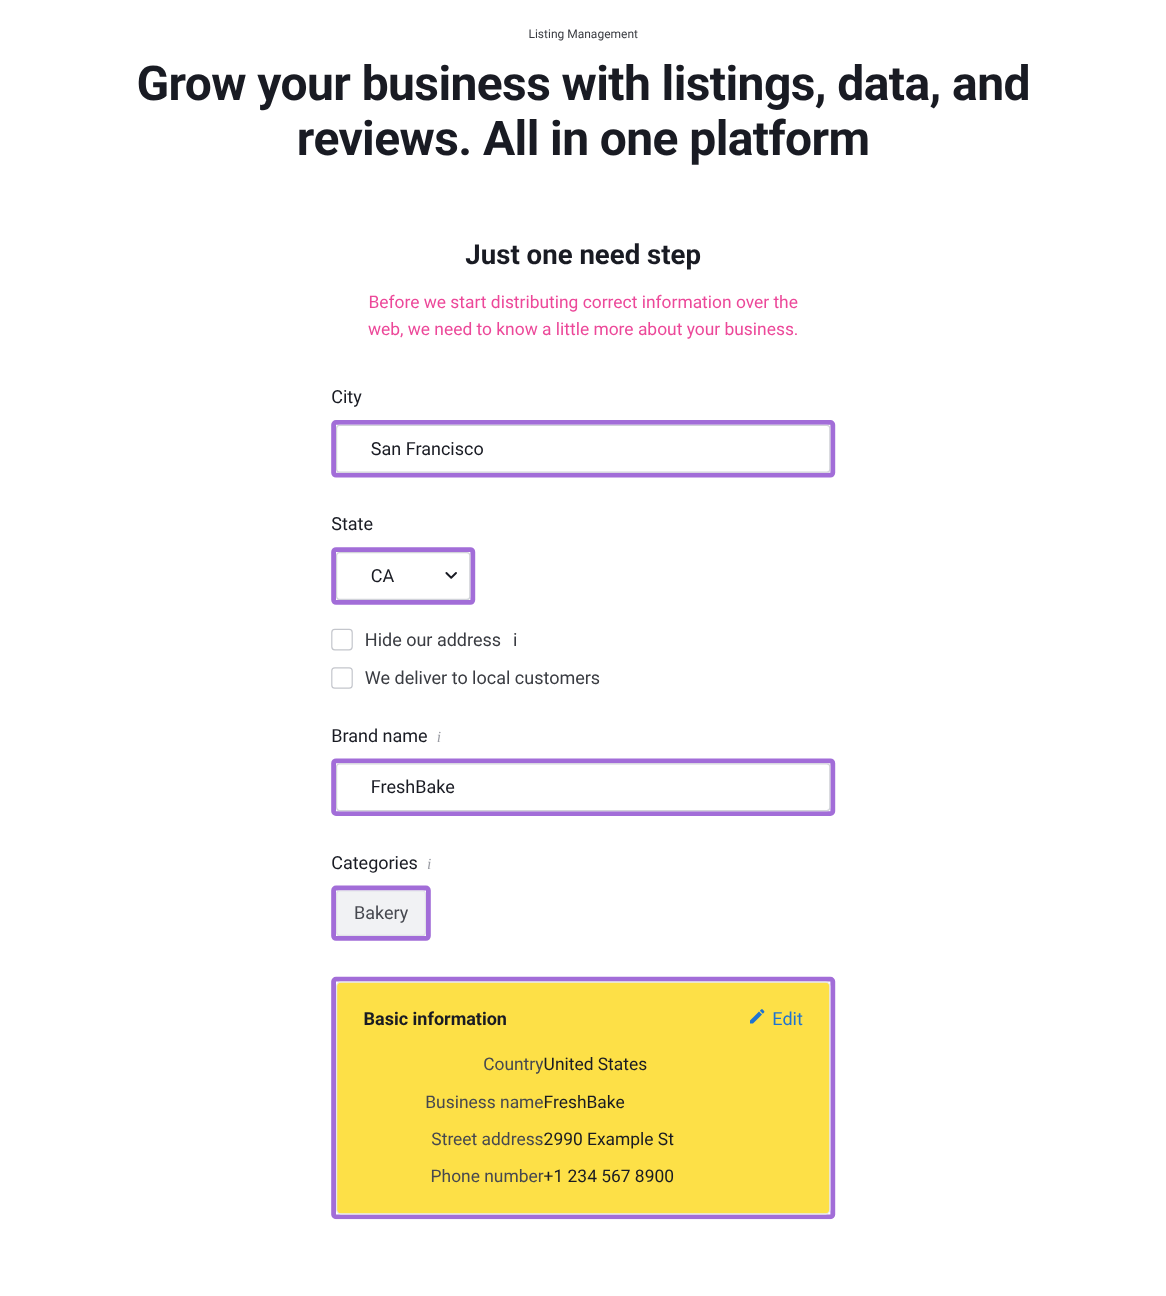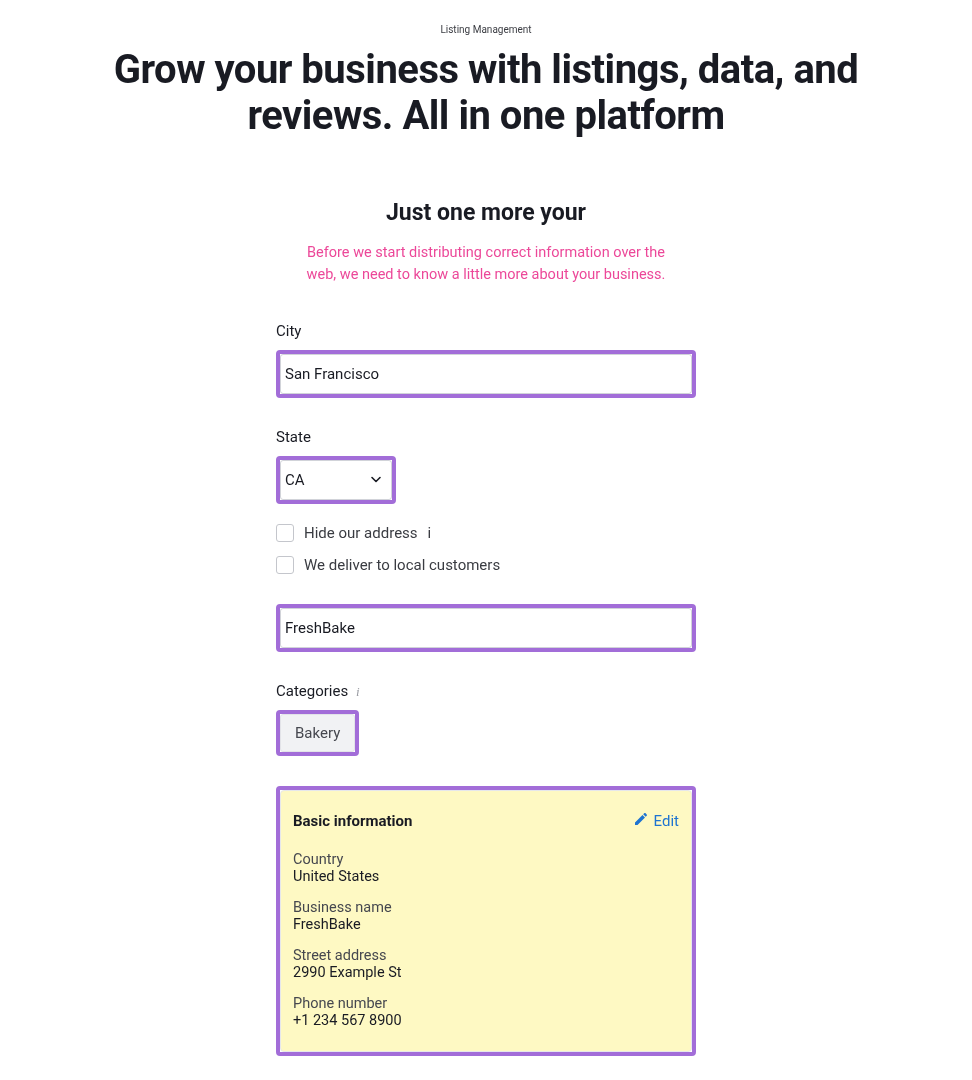--- a/index.html
+++ b/index.html
@@ -63,21 +63,21 @@
     .hl-border {
       border: 4px solid #a26dd8;
       border-radius: 4px;
       display: inline-block;
     }
     .hl-border.full { display: block; width: 100%; }
     .text-input, .select-input {
       border: 1px solid #d1d3d9;
       border-radius: 3px;
       font-size: 15px;
-      padding: 10px 4px;
+      padding: 10px 28px;
       background: #fff;
       width: 100%;
       font-family: inherit;
       color: #191b23;
     }
     .select-wrap {
       position: relative;
       display: inline-block;
     }
     .select-input {
@@ -114,24 +114,25 @@
     .chip {
       display: inline-block;
       background: #f1f2f4;
       border: 1px solid #e2e3e8;
       border-radius: 3px;
       padding: 9px 14px;
       font-size: 15px;
       color: #46484f;
     }
     .info-card {
-      background: #fef9c3;
+      background: #fde047;
       border: 1px solid #e6e7eb;
       border-radius: 4px;
-      padding: 20px 12px 22px;
+      padding: 20px 22px 22px;
+      text-align: right;
     }
     .info-card-head {
       display: flex;
       justify-content: space-between;
       align-items: center;
       margin-bottom: 20px;
     }
     .info-card-title {
       font-size: 15px;
       font-weight: 700;
@@ -143,34 +144,33 @@
       align-items: center;
       gap: 5px;
       cursor: pointer;
       text-decoration: none;
     }
     .info-row {
       display: flex;
       font-size: 14.5px;
       color: #46484f;
       margin-bottom: 14px;
-      flex-direction: column;
     }
     .info-row:last-child { margin-bottom: 0; }
     .info-key { width: 150px; }
     .info-val { color: #191b23; }
   </style>
 </head>
 <body>
 
 <div class="breadcrumb">Listing Management</div>
 <h1 class="hero-title">Grow your business with listings, data, and reviews. All in one platform</h1>
 
 <div class="form-wrap">
-  <h2 class="step-title">Just one more your</h2>
+  <h2 class="step-title">Just one need step</h2>
   <p class="step-desc">Before we start distributing correct information over the web, we need to know a little more about your business.</p>
 
   <div class="field">
     <label class="field-label">City</label>
     <div class="hl-border full">
       <input type="text" class="text-input" value="San Francisco" style="">
     </div>
   </div>
 
   <div class="field">
@@ -195,20 +195,24 @@
       <span>Hide our address</span>
       <span class="info-icon">i</span>
     </label>
     <label class="check-row">
       <input type="checkbox" style="">
       <span>We deliver to local customers</span>
     </label>
   </div>
 
   <div class="field">
+    <label class="field-label">
+      <span>Brand name</span>
+      <span class="info-icon">i</span>
+    </label>
     <div class="hl-border full">
       <input type="text" class="text-input" value="FreshBake" style="">
     </div>
   </div>
 
   <div class="field">
     <label class="field-label">
       <span>Categories</span>
       <span class="info-icon">i</span>
     </label>

